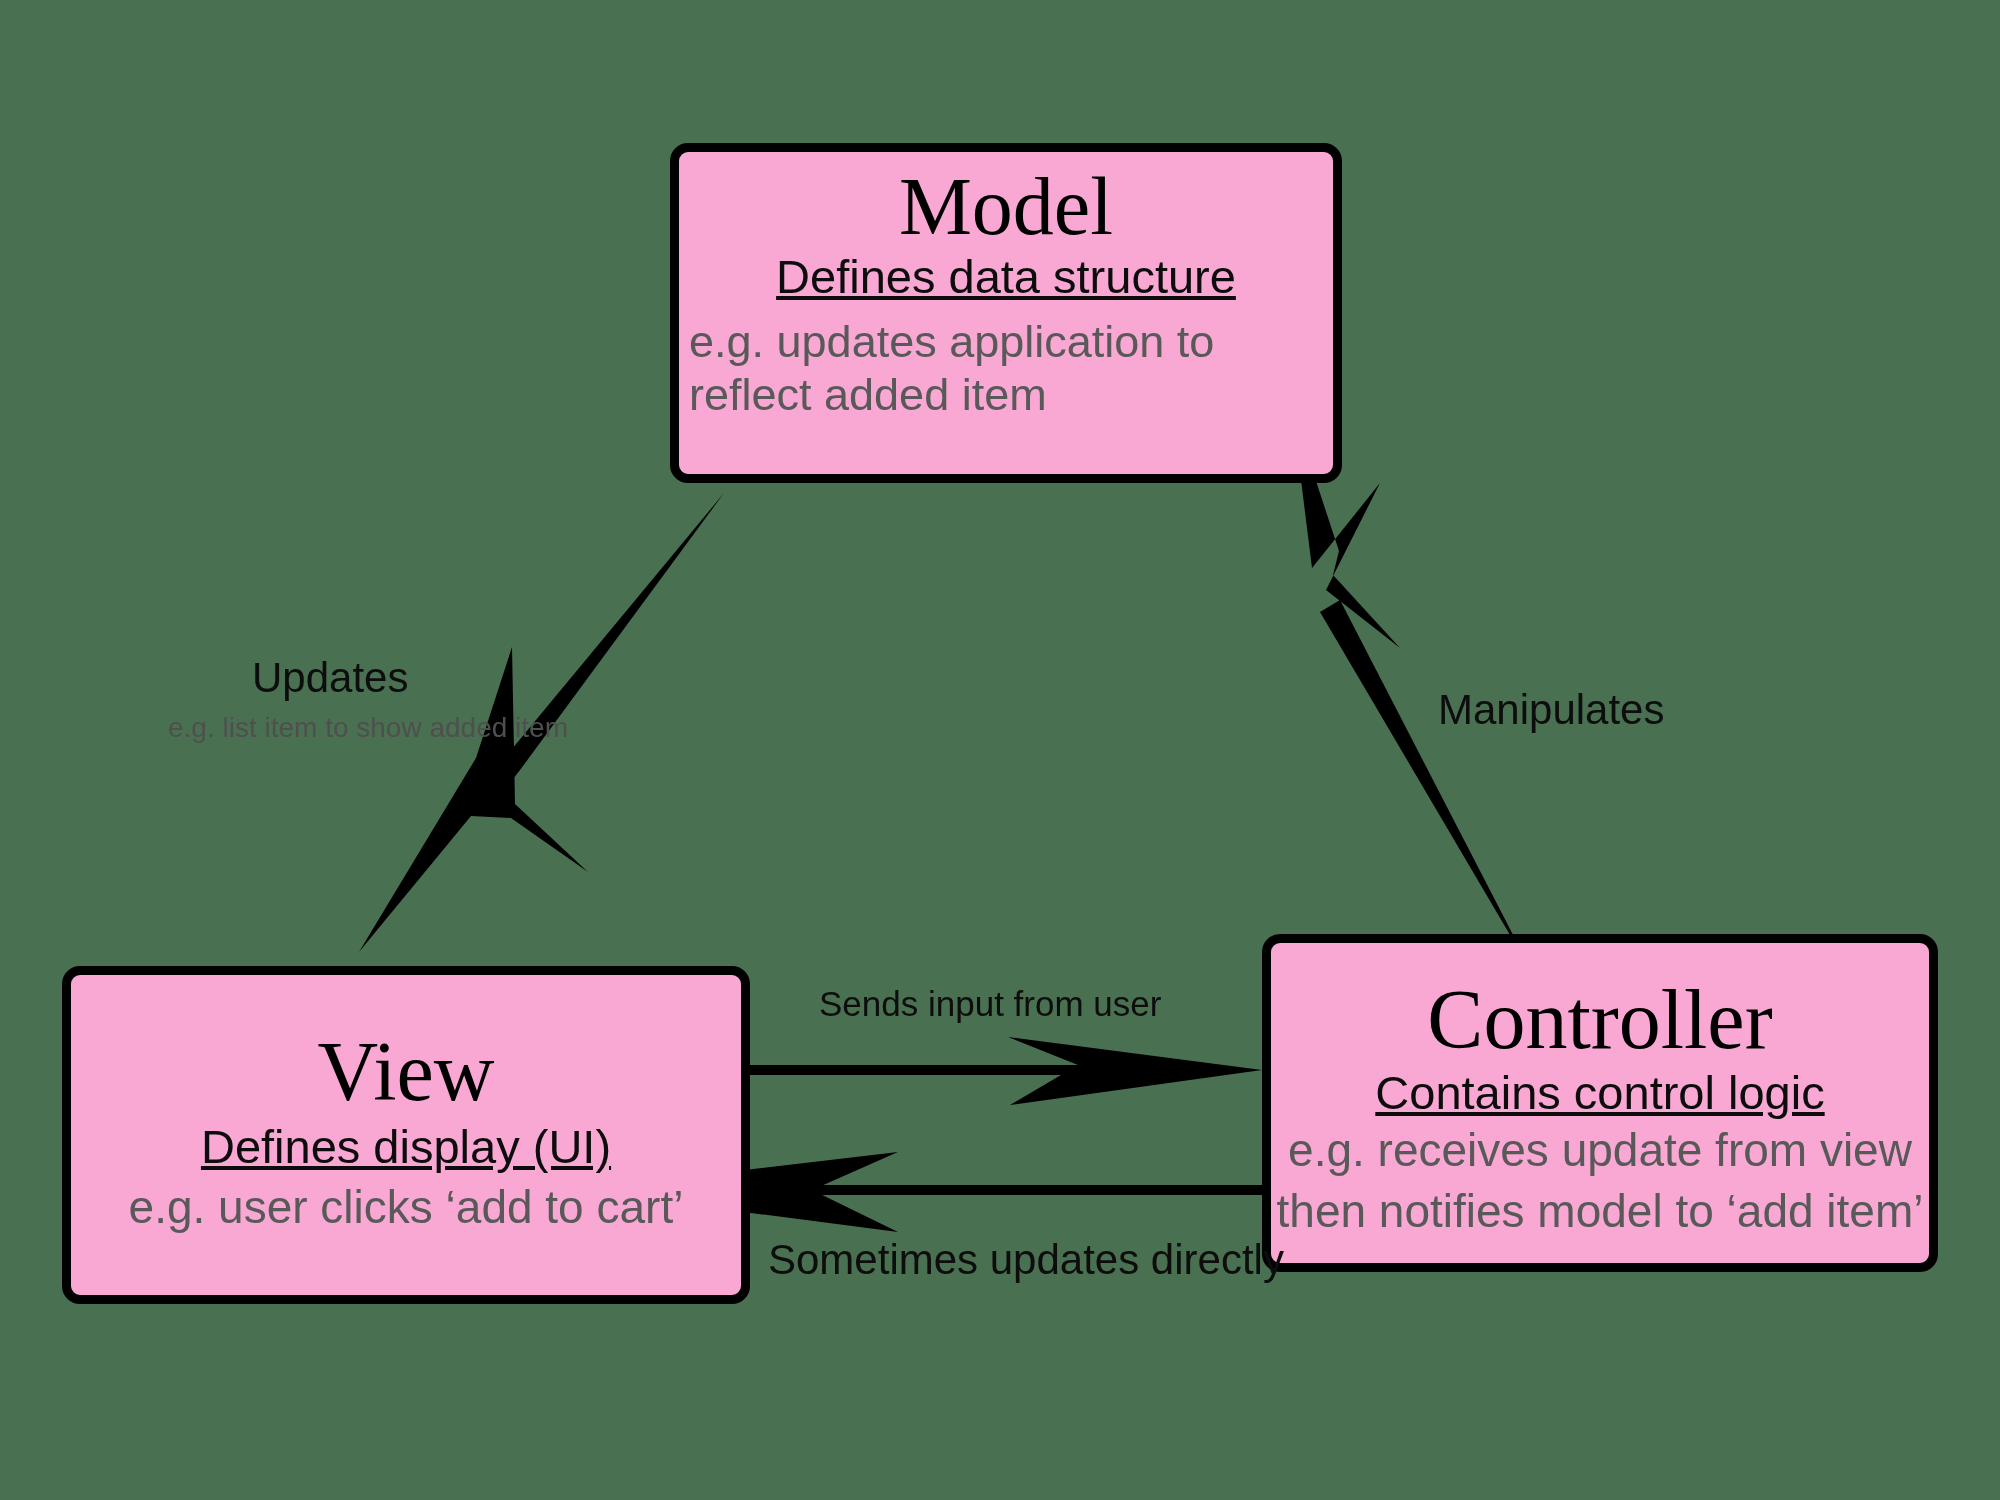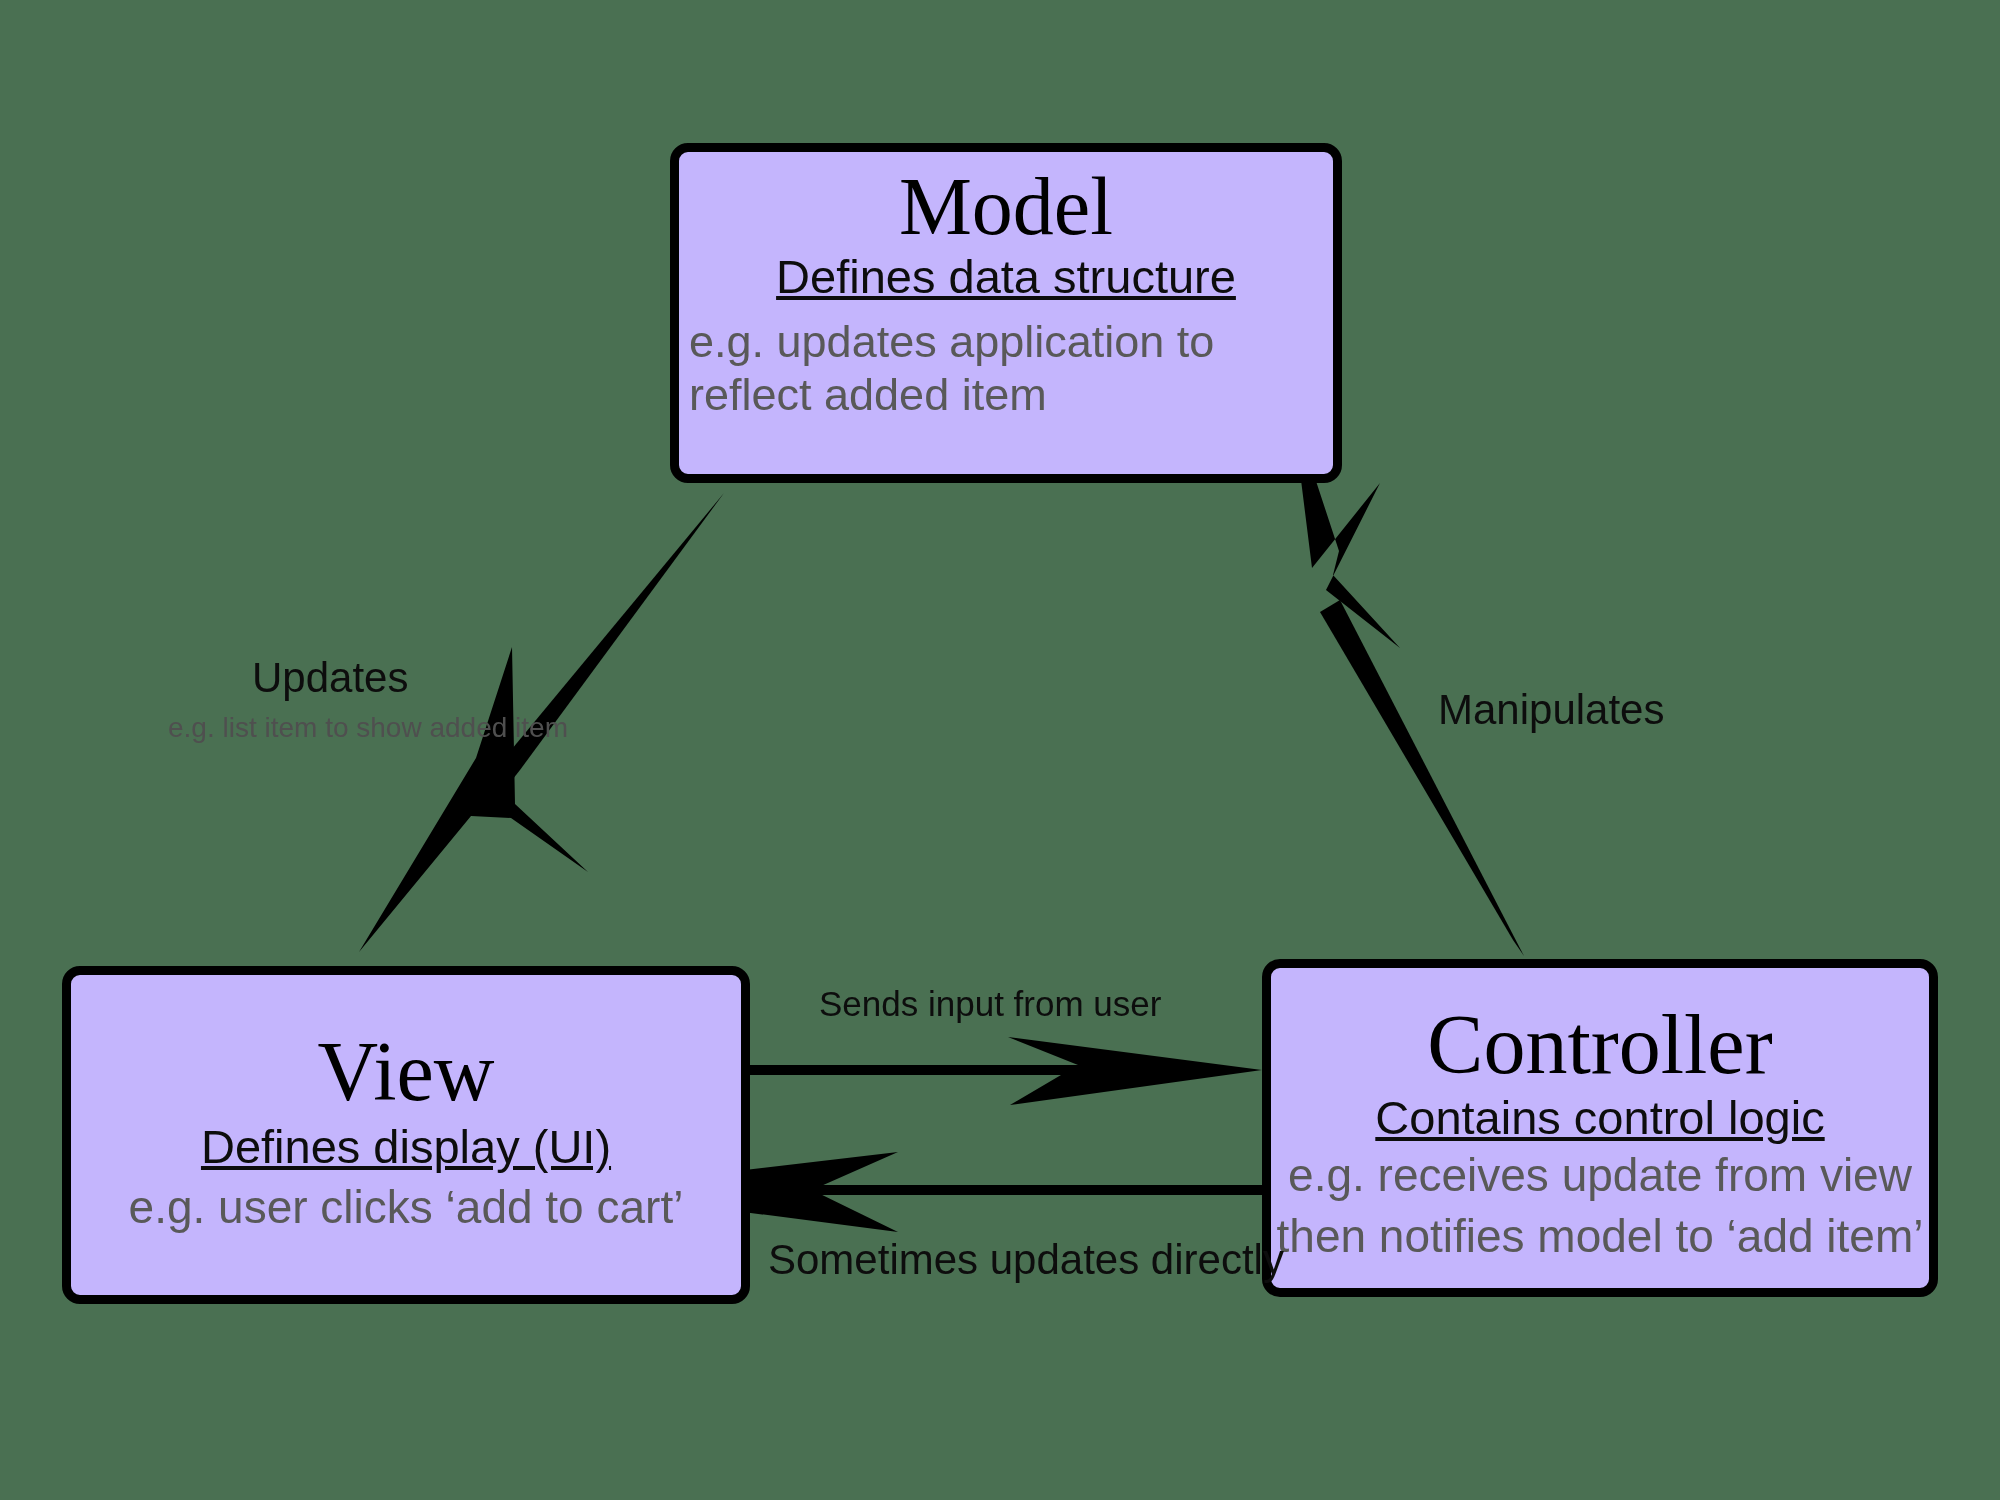--- a/index.html
+++ b/index.html
@@ -25,21 +25,21 @@
     position: absolute;
     left: 0;
     top: 0;
     width: 2000px;
     height: 1500px;
   }
   
   .node {
     position: absolute;
     box-sizing: border-box;
-    background: #c4b5fd;
+    background: #f9a8d4;
     border: 9px solid #000000;
     border-radius: 18px;
     display: flex;
     flex-direction: column;
     align-items: center;
     justify-content: flex-start;
     overflow: hidden;
   }
   .node-title {
     font-family: "Liberation Serif", serif;
@@ -90,21 +90,21 @@
     justify-content: center;
     padding-bottom: 6px;
   }
   #node-view .node-title { font-size: 84px; }
   #node-view .node-sub   { font-size: 47px; margin-top: 8px; }
   #node-view .node-eg    { font-size: 46px; margin-top: 8px; }
 
   
   #node-controller {
     left: 1262px;
-    top: 959px;
+    top: 934px;
     width: 676px;
     height: 338px;
     justify-content: center;
   }
   #node-controller .node-title { font-size: 84px; margin-top: 10px; }
   #node-controller .node-sub   { font-size: 47px; margin-top: 6px; }
   #node-controller .node-eg    { font-size: 46px; margin-top: 6px; }
 
   
   .edge-label {

